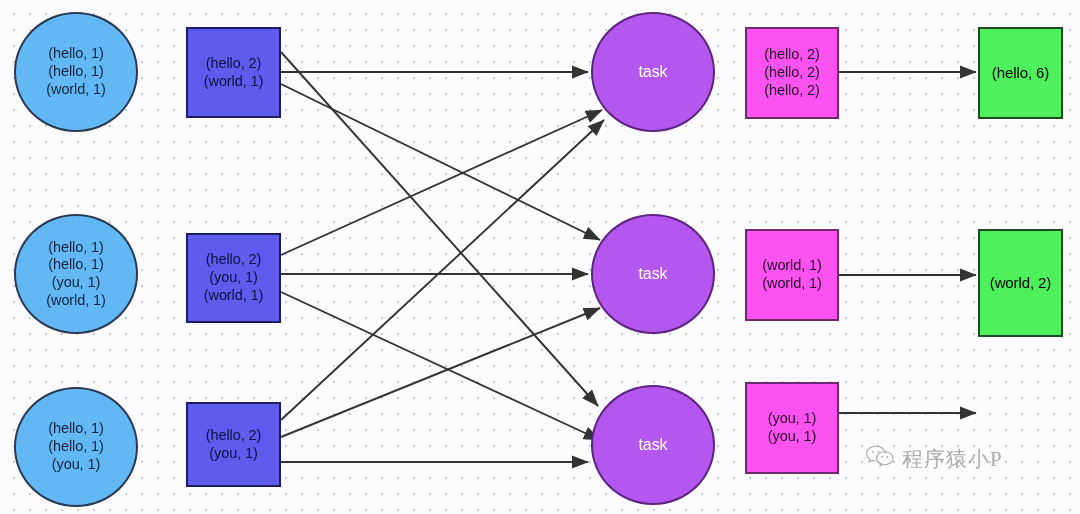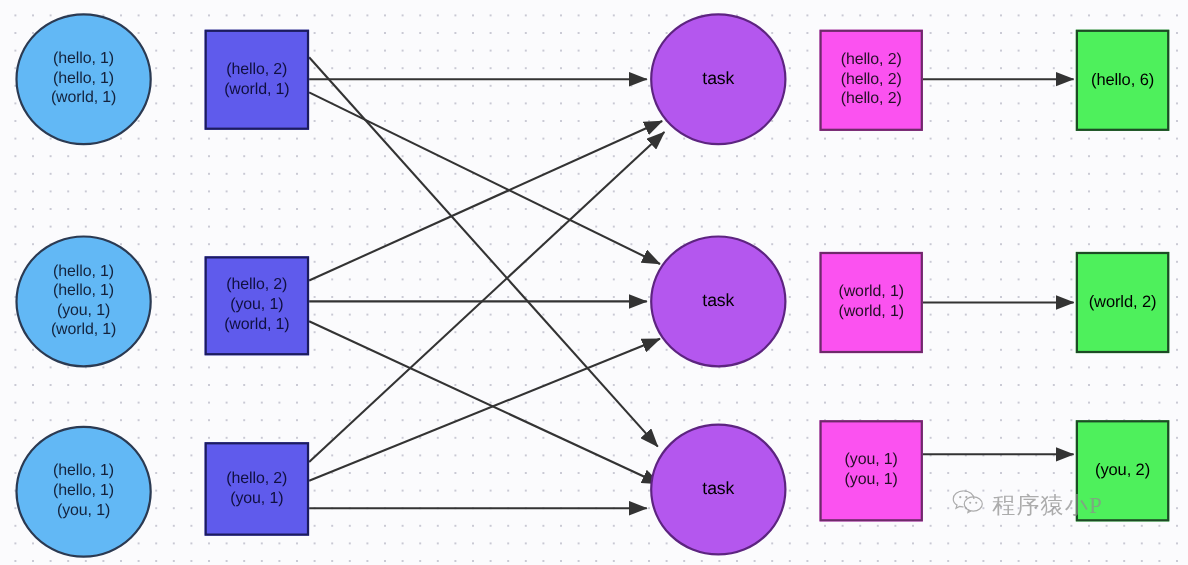--- a/index.html
+++ b/index.html
@@ -64,21 +64,21 @@
   .map-box .line { font-size: 14.5px; color: #101040; }
 
   
   .task-circle {
     width: 124px;
     height: 120px;
     border-radius: 50%;
     background: #b457ee;
     border: 2px solid #5d2480;
   }
-  .task-circle .line { font-size: 16px; color: #000000; }
+  .task-circle .line { font-size: 16px; color: #ffffff; }
 
   
   .group-box {
     width: 94px;
     background: #fb52f0;
     border: 2px solid #6e2a6a;
   }
   .group-box .line { font-size: 14.5px; color: #241027; }
 
   
@@ -199,27 +199,24 @@
 
   <div class="node group-box" style="left:745px; top:382px; height:92px;">
     <span class="line">(you, 1)</span>
     <span class="line">(you, 1)</span>
   </div>
 
   <div class="node result-box" style="left:978px; top:27px; height:92px;">
     <span class="line">(hello, 6)</span>
   </div>
 
-  <div class="node result-box" style="left:978px; top:229px; height:92px;">
+  <div class="node result-box" style="left:978px; top:229px; height:108px;">
     <span class="line">(world, 2)</span>
   </div>
 
-  <div class="node result-box" style="left:978px; top:382px; height:92px;">
-    <span class="line">(you, 2)</span>
-  </div>
 
   <div id="watermark">
     <span class="wm-icon">
       <svg width="30" height="25" viewBox="0 0 30 25" xmlns="http://www.w3.org/2000/svg">
         <path d="M11 2.2C5.6 2.2 1.6 5.6 1.6 9.6c0 2.3 1.3 4.3 3.4 5.6l-0.9 2.8 3.2-1.6c0.9 0.25 1.8 0.38 2.7 0.38 0.3 0 0.6-0.01 0.9-0.04" fill="none" stroke="#8e8e8e" stroke-width="1.1"></path>
         <path d="M11 2.2C16.4 2.2 20.4 5.6 20.4 9.6" fill="none" stroke="#8e8e8e" stroke-width="1.1"></path>
         <ellipse cx="19.8" cy="14.2" rx="8.2" ry="6.5" fill="none" stroke="#8e8e8e" stroke-width="1.1"></ellipse>
         <path d="M15.5 19.6l-0.6 2.3 2.8-1.4" fill="none" stroke="#8e8e8e" stroke-width="1.1"></path>
         <circle cx="8" cy="8" r="1" fill="#8e8e8e"></circle>
         <circle cx="13.5" cy="8" r="1" fill="#8e8e8e"></circle>

